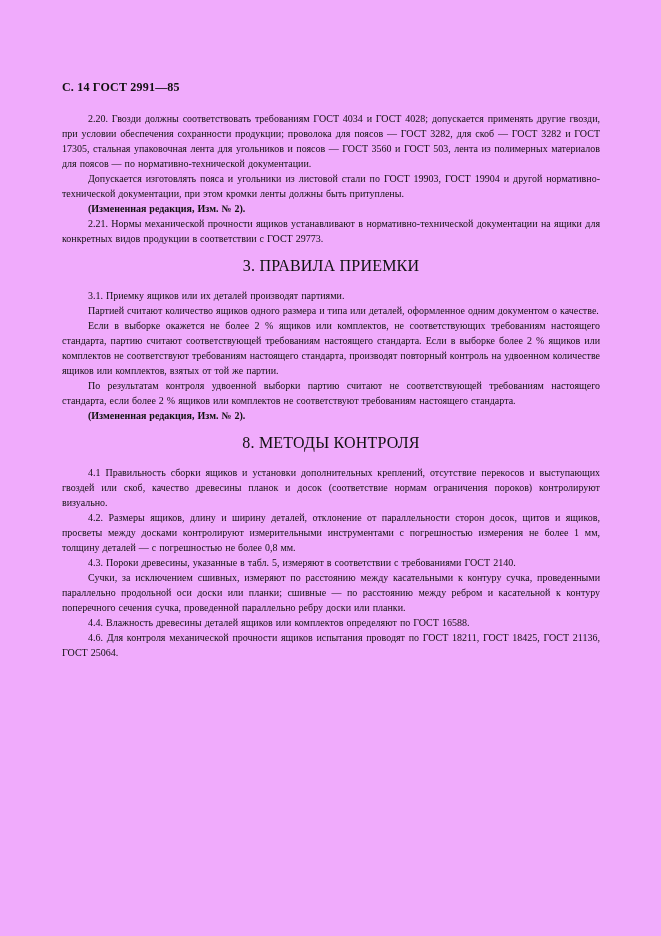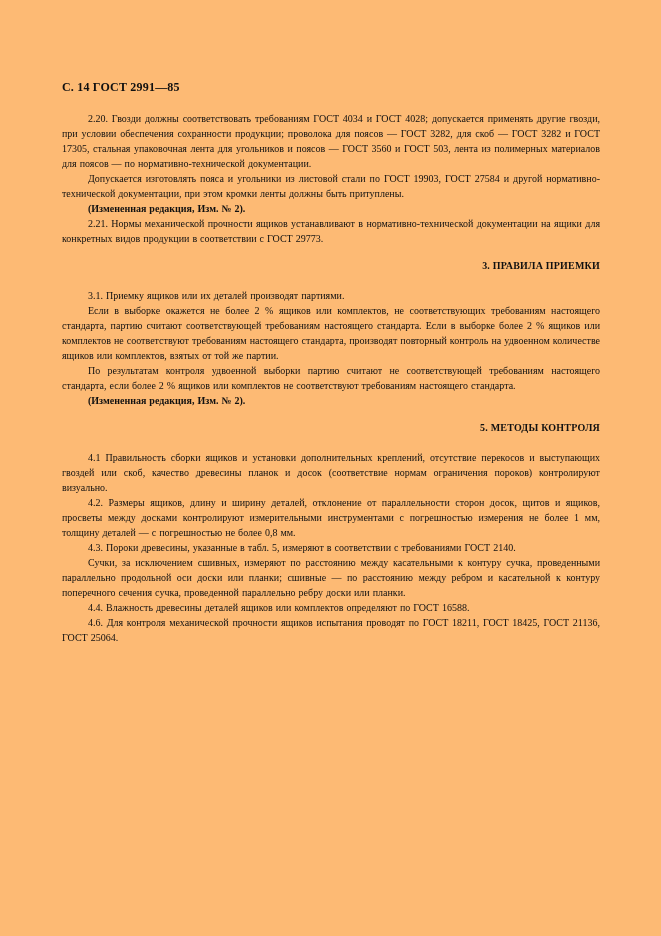--- a/index.html
+++ b/index.html
@@ -7,21 +7,21 @@
     padding: 0;
     width: 661px;
     height: 936px;
     background: #ffffff;
     overflow: hidden;
   }
   .page {
     position: relative;
     width: 661px;
     height: 936px;
-    background: #fdba74;
+    background: #f0abfc;
     color: #111111;
     font-family: "Liberation Serif", "DejaVu Serif", serif;
   }
   .content {
     position: absolute;
     left: 62px;
     top: 80px;
     width: 538px;
   }
   .doc-header {
@@ -36,50 +36,51 @@
     font-size: 10px;
     line-height: 15px;
     text-align: justify;
     text-indent: 26px;
     word-spacing: 0.5px;
   }
   .content p.bold {
     font-weight: bold;
   }
   .content h2 {
-    font-size: 10px;
+    font-size: 16px;
     line-height: 15px;
-    font-weight: bold;
-    text-align: right;
+    font-weight: normal;
+    text-align: center;
     text-indent: 0;
     margin: 12px 0 15px 0;
     letter-spacing: 0.2px;
   }
 </style>
 </head>
 <body>
 
 <div class="page">
   <div class="content">
 
     <div class="doc-header">С. 14 ГОСТ 2991—85</div>
 
     <p>2.20. Гвозди должны соответствовать требованиям ГОСТ 4034 и ГОСТ 4028; допускается применять другие гвозди, при условии обеспечения сохранности продукции; проволока для поясов — ГОСТ 3282, для скоб — ГОСТ 3282 и ГОСТ 17305, стальная упаковочная лента для угольников и поясов — ГОСТ 3560 и ГОСТ 503, лента из полимерных материалов для поясов — по нормативно-технической документации.</p>
-    <p>Допускается изготовлять пояса и угольники из листовой стали по ГОСТ 19903, ГОСТ 27584 и другой нормативно-технической документации, при этом кромки ленты должны быть притуплены.</p>
+    <p>Допускается изготовлять пояса и угольники из листовой стали по ГОСТ 19903, ГОСТ 19904 и другой нормативно-технической документации, при этом кромки ленты должны быть притуплены.</p>
     <p class="bold">(Измененная редакция, Изм. № 2).</p>
     <p>2.21. Нормы механической прочности ящиков устанавливают в нормативно-технической документации на ящики для конкретных видов продукции в соответствии с ГОСТ 29773.</p>
 
     <h2>3. ПРАВИЛА ПРИЕМКИ</h2>
 
     <p>3.1. Приемку ящиков или их деталей производят партиями.</p>
+    <p>Партией считают количество ящиков одного размера и типа или деталей, оформленное одним документом о качестве.</p>
     <p>Если в выборке окажется не более 2 % ящиков или комплектов, не соответствующих требованиям настоящего стандарта, партию считают соответствующей требованиям настоящего стандарта. Если в выборке более 2 % ящиков или комплектов не соответствуют требованиям настоящего стандарта, производят повторный контроль на удвоенном количестве ящиков или комплектов, взятых от той же партии.</p>
     <p>По результатам контроля удвоенной выборки партию считают не соответствующей требованиям настоящего стандарта, если более 2 % ящиков или комплектов не соответствуют требованиям настоящего стандарта.</p>
     <p class="bold">(Измененная редакция, Изм. № 2).</p>
 
-    <h2>5. МЕТОДЫ КОНТРОЛЯ</h2>
+    <h2>8. МЕТОДЫ КОНТРОЛЯ</h2>
 
     <p>4.1 Правильность сборки ящиков и установки дополнительных креплений, отсутствие перекосов и выступающих гвоздей или скоб, качество древесины планок и досок (соответствие нормам ограничения пороков) контролируют визуально.</p>
     <p>4.2. Размеры ящиков, длину и ширину деталей, отклонение от параллельности сторон досок, щитов и ящиков, просветы между досками контролируют измерительными инструментами с погрешностью измерения не более 1 мм, толщину деталей — с погрешностью не более 0,8 мм.</p>
     <p>4.3. Пороки древесины, указанные в табл. 5, измеряют в соответствии с требованиями ГОСТ 2140.</p>
     <p>Сучки, за исключением сшивных, измеряют по расстоянию между касательными к контуру сучка, проведенными параллельно продольной оси доски или планки; сшивные — по расстоянию между ребром и касательной к контуру поперечного сечения сучка, проведенной параллельно ребру доски или планки.</p>
     <p>4.4. Влажность древесины деталей ящиков или комплектов определяют по ГОСТ 16588.</p>
     <p>4.6. Для контроля механической прочности ящиков испытания проводят по ГОСТ 18211, ГОСТ 18425, ГОСТ 21136, ГОСТ 25064.</p>
 
   </div>
 </div>

